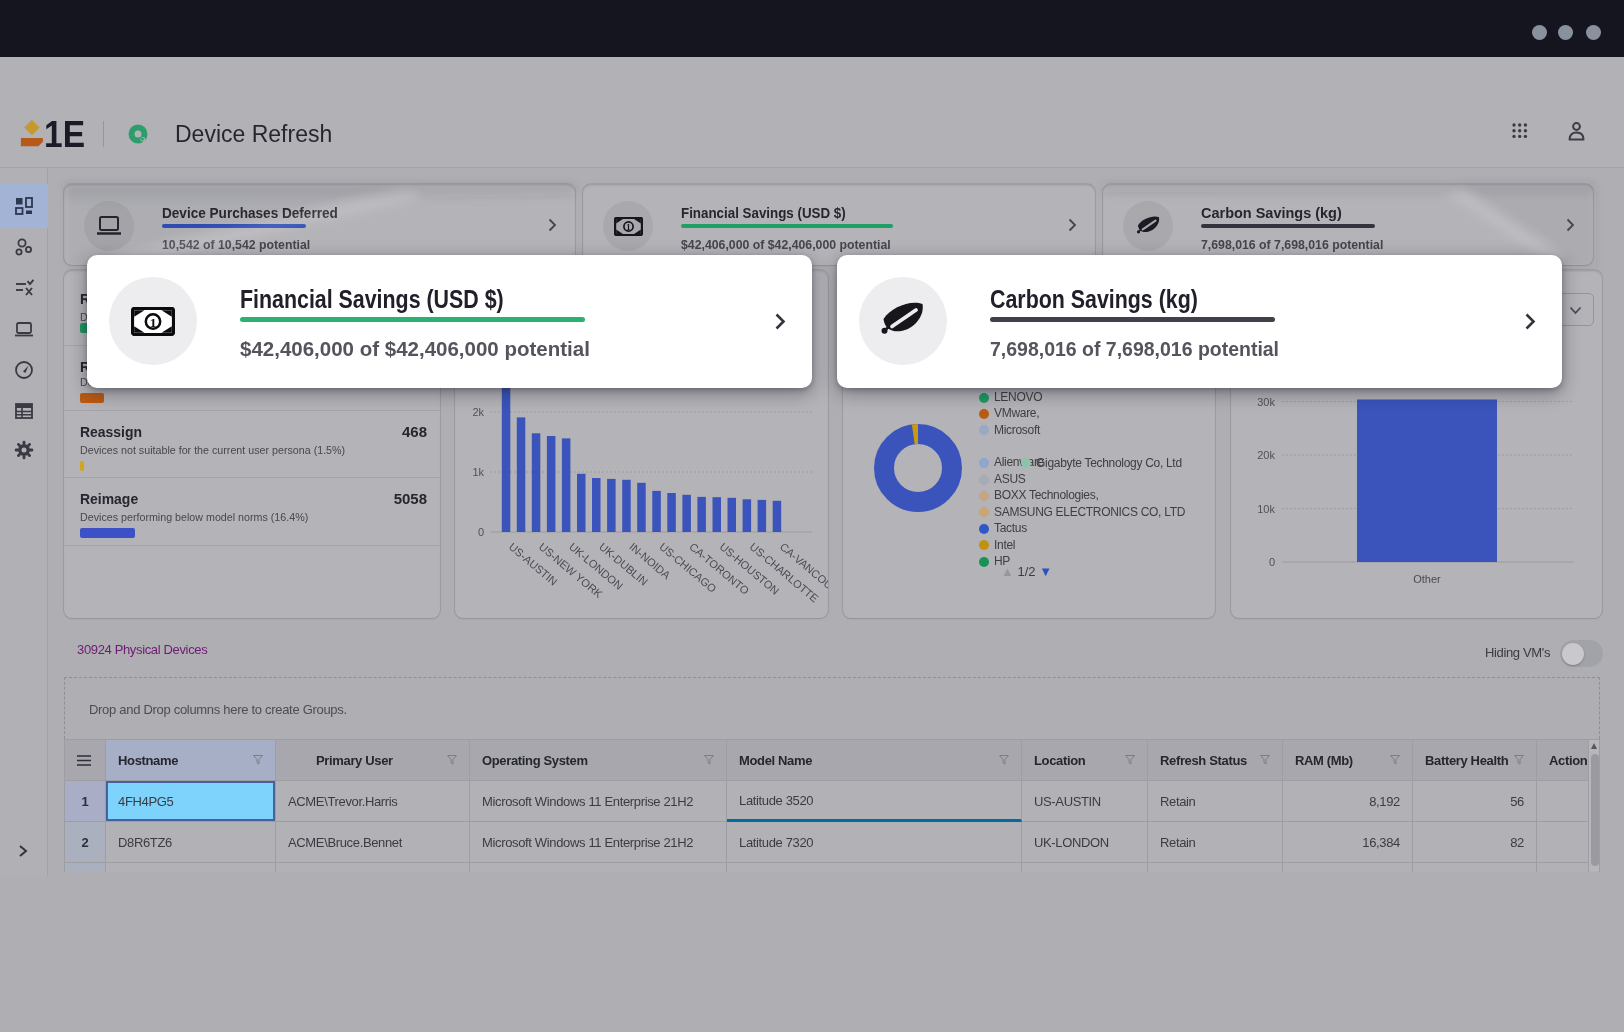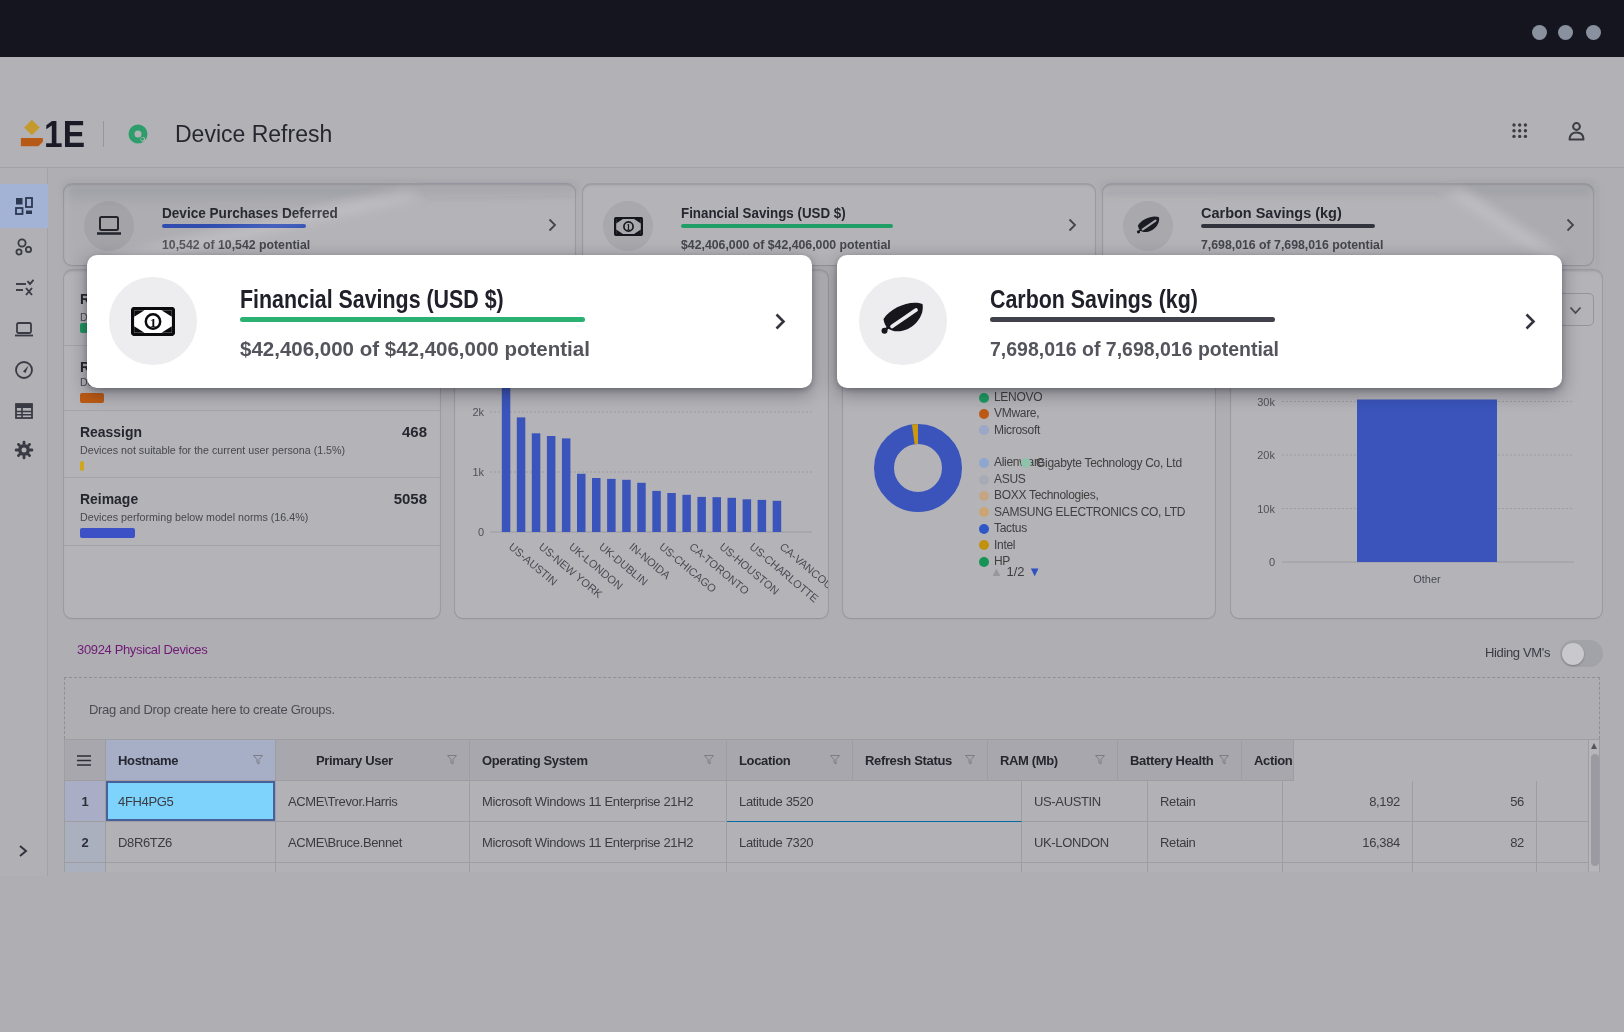--- a/index.html
+++ b/index.html
@@ -300,21 +300,21 @@
       <div class="lgrow" style="top:151.8px;"><span class="lgdot" style="background:#9aa7c7;"></span>Microsoft</div>
       <div class="lgrow" style="top:184px;"><span class="lgdot" style="background:#8fa6cf;"></span>Alienware</div>
       <div class="lgrow" style="top:184.6px;margin-left:42px;"><span class="lgdot" style="background:#8fc2ab;"></span>Gigabyte Technology Co, Ltd</div>
       <div class="lgrow" style="top:201.0px;"><span class="lgdot" style="background:#a6abb6;"></span>ASUS</div>
       <div class="lgrow" style="top:217.4px;"><span class="lgdot" style="background:#c5a584;"></span>BOXX Technologies,</div>
       <div class="lgrow" style="top:233.8px;"><span class="lgdot" style="background:#cba673;"></span>SAMSUNG ELECTRONICS CO, LTD</div>
       <div class="lgrow" style="top:250.2px;"><span class="lgdot" style="background:#2f57c5;"></span>Tactus</div>
       <div class="lgrow" style="top:266.6px;"><span class="lgdot" style="background:#c29110;"></span>Intel</div>
       <div class="lgrow" style="top:283.0px;"><span class="lgdot" style="background:#169355;"></span>HP</div>
     </div>
-  <div class="abs" style="left:147px; top:294px; font-size:13px; color:#3c3c44;">
+  <div class="abs" style="left:158px; top:294px; font-size:13px; color:#3c3c44;">
     <span style="color:#97979d;">▲</span> 1/2 <span style="color:#2e50c0;">▼</span>
   </div>
 </div>
 
 <div class="panel" id="p4" style="left:1231px; width:371px;">
   <div class="abs" style="left:324px; top:23px; width:39px; height:33px; border:1px solid #94949b; border-radius:5px;">
     <svg class="abs" style="left:13px; top:12px;" width="13" height="9" viewBox="0 0 13 9">
         <path d="M1.5 1.5 L6.5 7 L11.5 1.5" fill="none" stroke="#4a4a54" stroke-width="1.8"></path>
       </svg>
   </div>
@@ -331,21 +331,21 @@
       <text x="196" y="313" font-size="11" fill="#4a4a54" text-anchor="middle">Other</text>
     </svg>
 </div>
 
 <div class="seclabel">30924 Physical Devices</div>
 <div class="vmlabel">Hiding VM's</div>
 <div class="toggle">
     <div class="knob"></div>
   </div>
 <div class="dropzone">
-    <span>Drag and Drop create here to create Groups.</span>
+    <span>Drop and Drop columns here to create Groups.</span>
   </div>
 <div class="grid" id="grid">
     <div class="gr ghead" style="top:0; height:41px;">
       <div class="gc" style="width:41px;">
         <svg width="14" height="11" viewBox="0 0 14 11">
           <path d="M0 1 H14 M0 5.5 H14 M0 10 H14" stroke="#2e2e38" stroke-width="1.7"></path>
         </svg>
       </div>
       <div class="gc" style="width:170px;background:#a6afc6;">
         <span style="overflow:hidden;text-overflow:clip;">Hostname</span>
@@ -354,20 +354,26 @@
         </svg>
       </div>
       <div class="gc" style="width:194px;">
         <span style="overflow:hidden;text-overflow:clip;margin-left:28px;">Primary User</span>
         <svg width="10" height="10" viewBox="0 0 10 10" style="margin-left:auto; flex:none;">
           <path d="M0.5 0.5 H9.5 L6 4.5 V9 L4 7.6 V4.5 Z" fill="none" stroke="#7c7c85" stroke-width="1"></path>
         </svg>
       </div>
       <div class="gc" style="width:257px;">
         <span style="overflow:hidden;text-overflow:clip;">Operating System</span>
+        <svg width="10" height="10" viewBox="0 0 10 10" style="margin-left:auto; flex:none;">
+          <path d="M0.5 0.5 H9.5 L6 4.5 V9 L4 7.6 V4.5 Z" fill="none" stroke="#7c7c85" stroke-width="1"></path>
+        </svg>
+      </div>
+      <div class="gc" style="width:295px;">
+        <span style="overflow:hidden;text-overflow:clip;">Model Name</span>
         <svg width="10" height="10" viewBox="0 0 10 10" style="margin-left:auto; flex:none;">
           <path d="M0.5 0.5 H9.5 L6 4.5 V9 L4 7.6 V4.5 Z" fill="none" stroke="#7c7c85" stroke-width="1"></path>
         </svg>
       </div>
       <div class="gc" style="width:126px;">
         <span style="overflow:hidden;text-overflow:clip;">Location</span>
         <svg width="10" height="10" viewBox="0 0 10 10" style="margin-left:auto; flex:none;">
           <path d="M0.5 0.5 H9.5 L6 4.5 V9 L4 7.6 V4.5 Z" fill="none" stroke="#7c7c85" stroke-width="1"></path>
         </svg>
       </div>
@@ -389,21 +395,21 @@
           <path d="M0.5 0.5 H9.5 L6 4.5 V9 L4 7.6 V4.5 Z" fill="none" stroke="#7c7c85" stroke-width="1"></path>
         </svg>
       </div>
       <div class="gc" style="width:52px;">Action</div>
     </div>
     <div class="gr" style="top:41px; height:41px;">
       <div class="gc" style="width:41px; border-bottom:1px solid #9d9da2;background:#abb0bf; justify-content:center; font-weight:bold; color:#2e2e38;background:#a9aec6;">1</div>
       <div class="gc" style="width:170px; border-bottom:1px solid #9d9da2;background:#7dd3fc; box-shadow:inset 0 0 0 2px #48619b;">4FH4PG5</div>
       <div class="gc" style="width:194px; border-bottom:1px solid #9d9da2;">ACME\Trevor.Harris</div>
       <div class="gc" style="width:257px; border-bottom:1px solid #9d9da2;">Microsoft Windows 11 Enterprise 21H2</div>
-      <div class="gc" style="width:295px; border-bottom:1px solid #0369a1;">Latitude 3520</div>
+      <div class="gc" style="width:295px; border-bottom:3px solid #0369a1;">Latitude 3520</div>
       <div class="gc" style="width:126px; border-bottom:1px solid #9d9da2;">US-AUSTIN</div>
       <div class="gc" style="width:135px; border-bottom:1px solid #9d9da2;">Retain</div>
       <div class="gc" style="width:130px; border-bottom:1px solid #9d9da2;justify-content:flex-end;">8,192</div>
       <div class="gc" style="width:124px; border-bottom:1px solid #9d9da2;justify-content:flex-end;">56</div>
       <div class="gc" style="width:52px; border-bottom:1px solid #9d9da2;"></div>
     </div>
     <div class="gr" style="top:82px; height:41px;">
       <div class="gc" style="width:41px; border-bottom:1px solid #9d9da2;background:#abb0bf; justify-content:center; font-weight:bold; color:#2e2e38;">2</div>
       <div class="gc" style="width:170px; border-bottom:1px solid #9d9da2;">D8R6TZ6</div>
       <div class="gc" style="width:194px; border-bottom:1px solid #9d9da2;">ACME\Bruce.Bennet</div>

